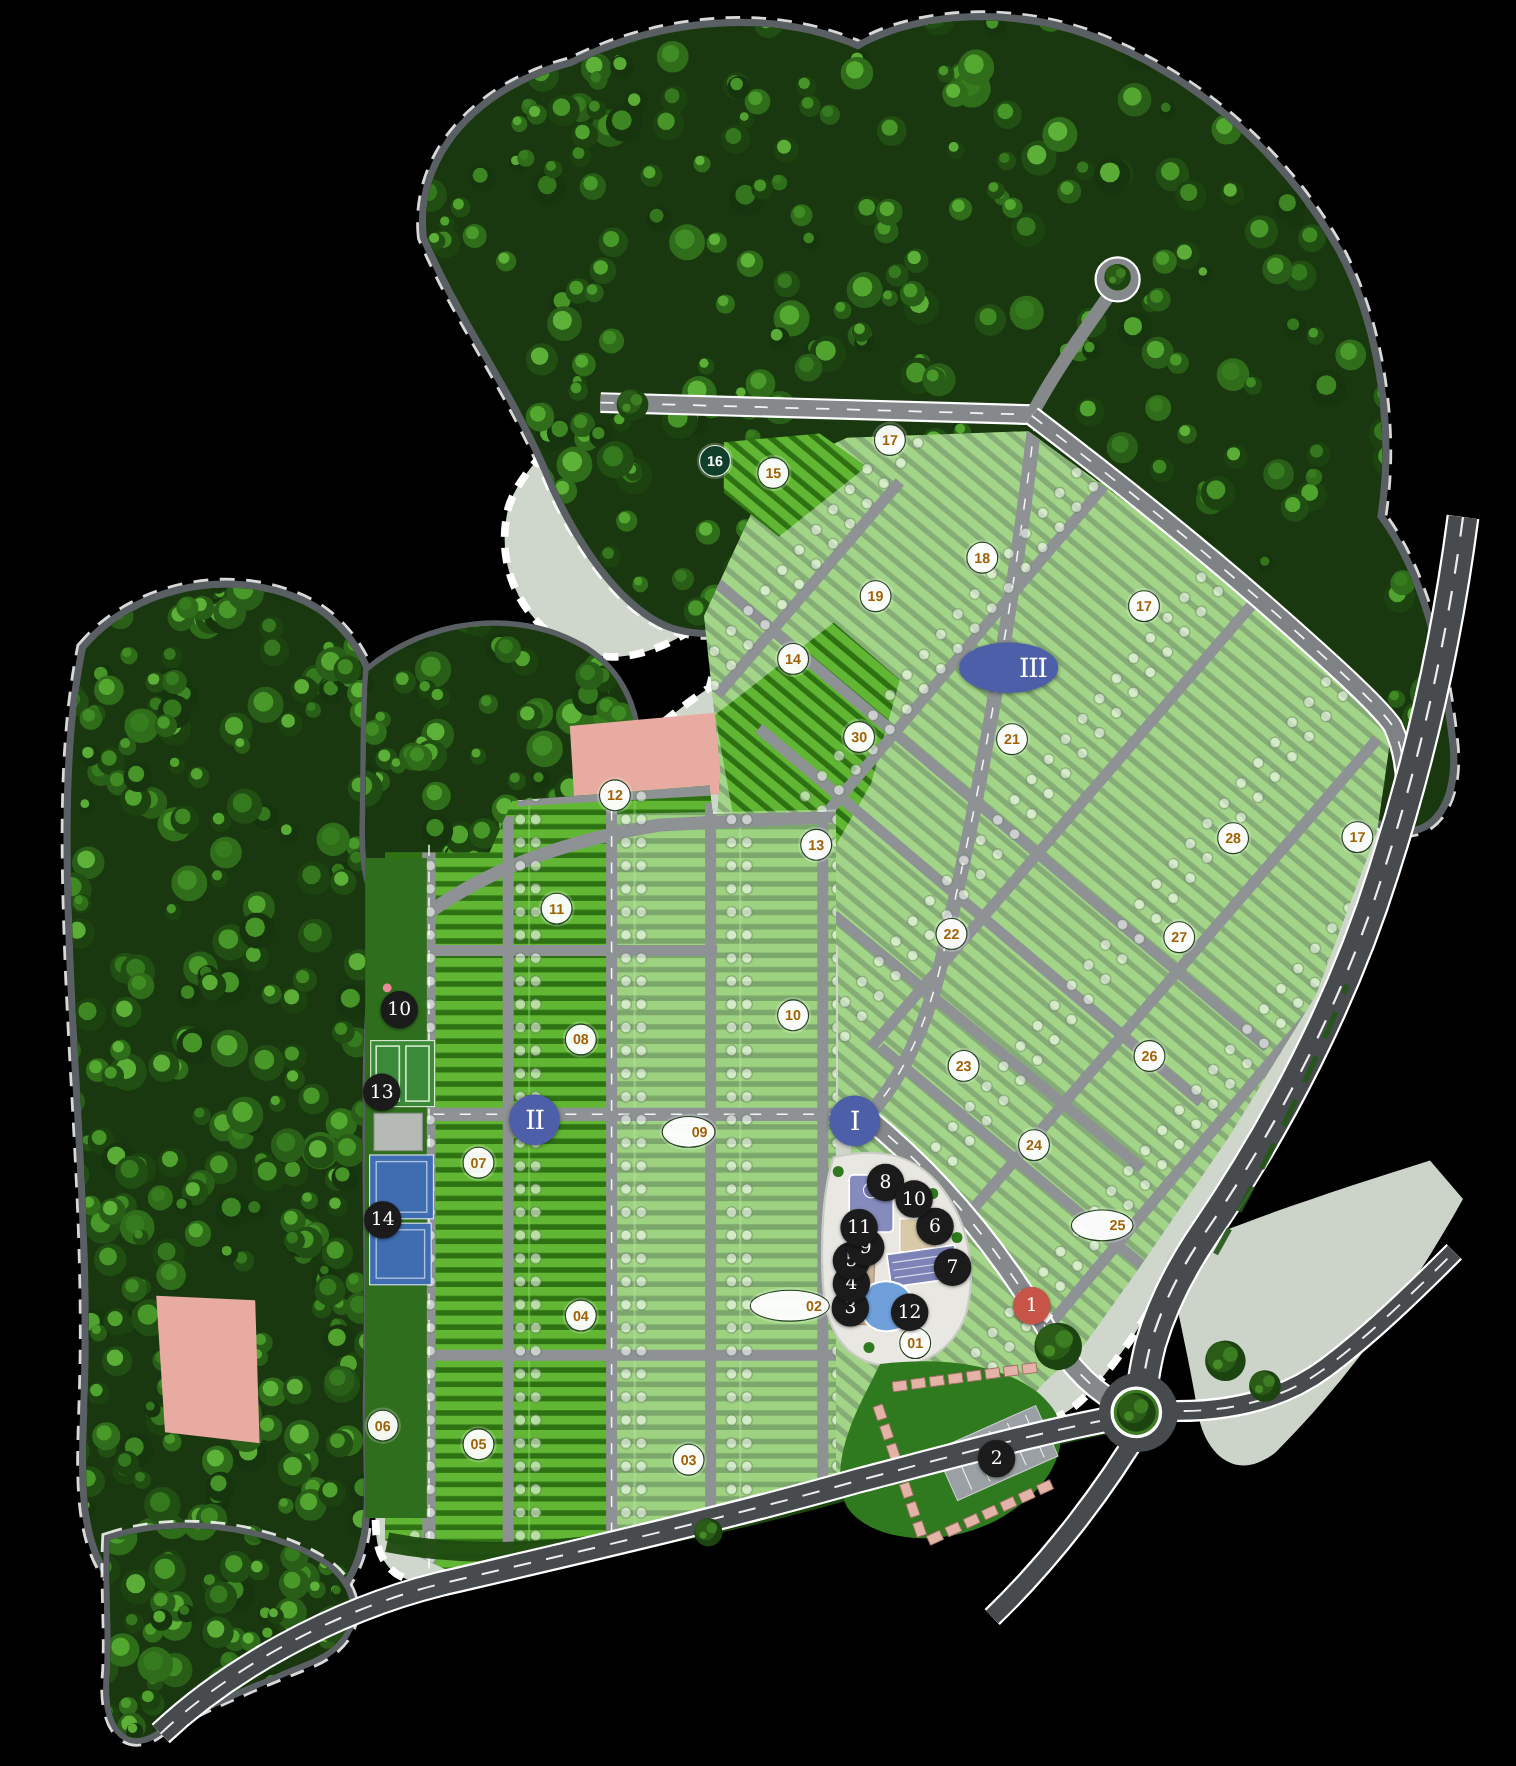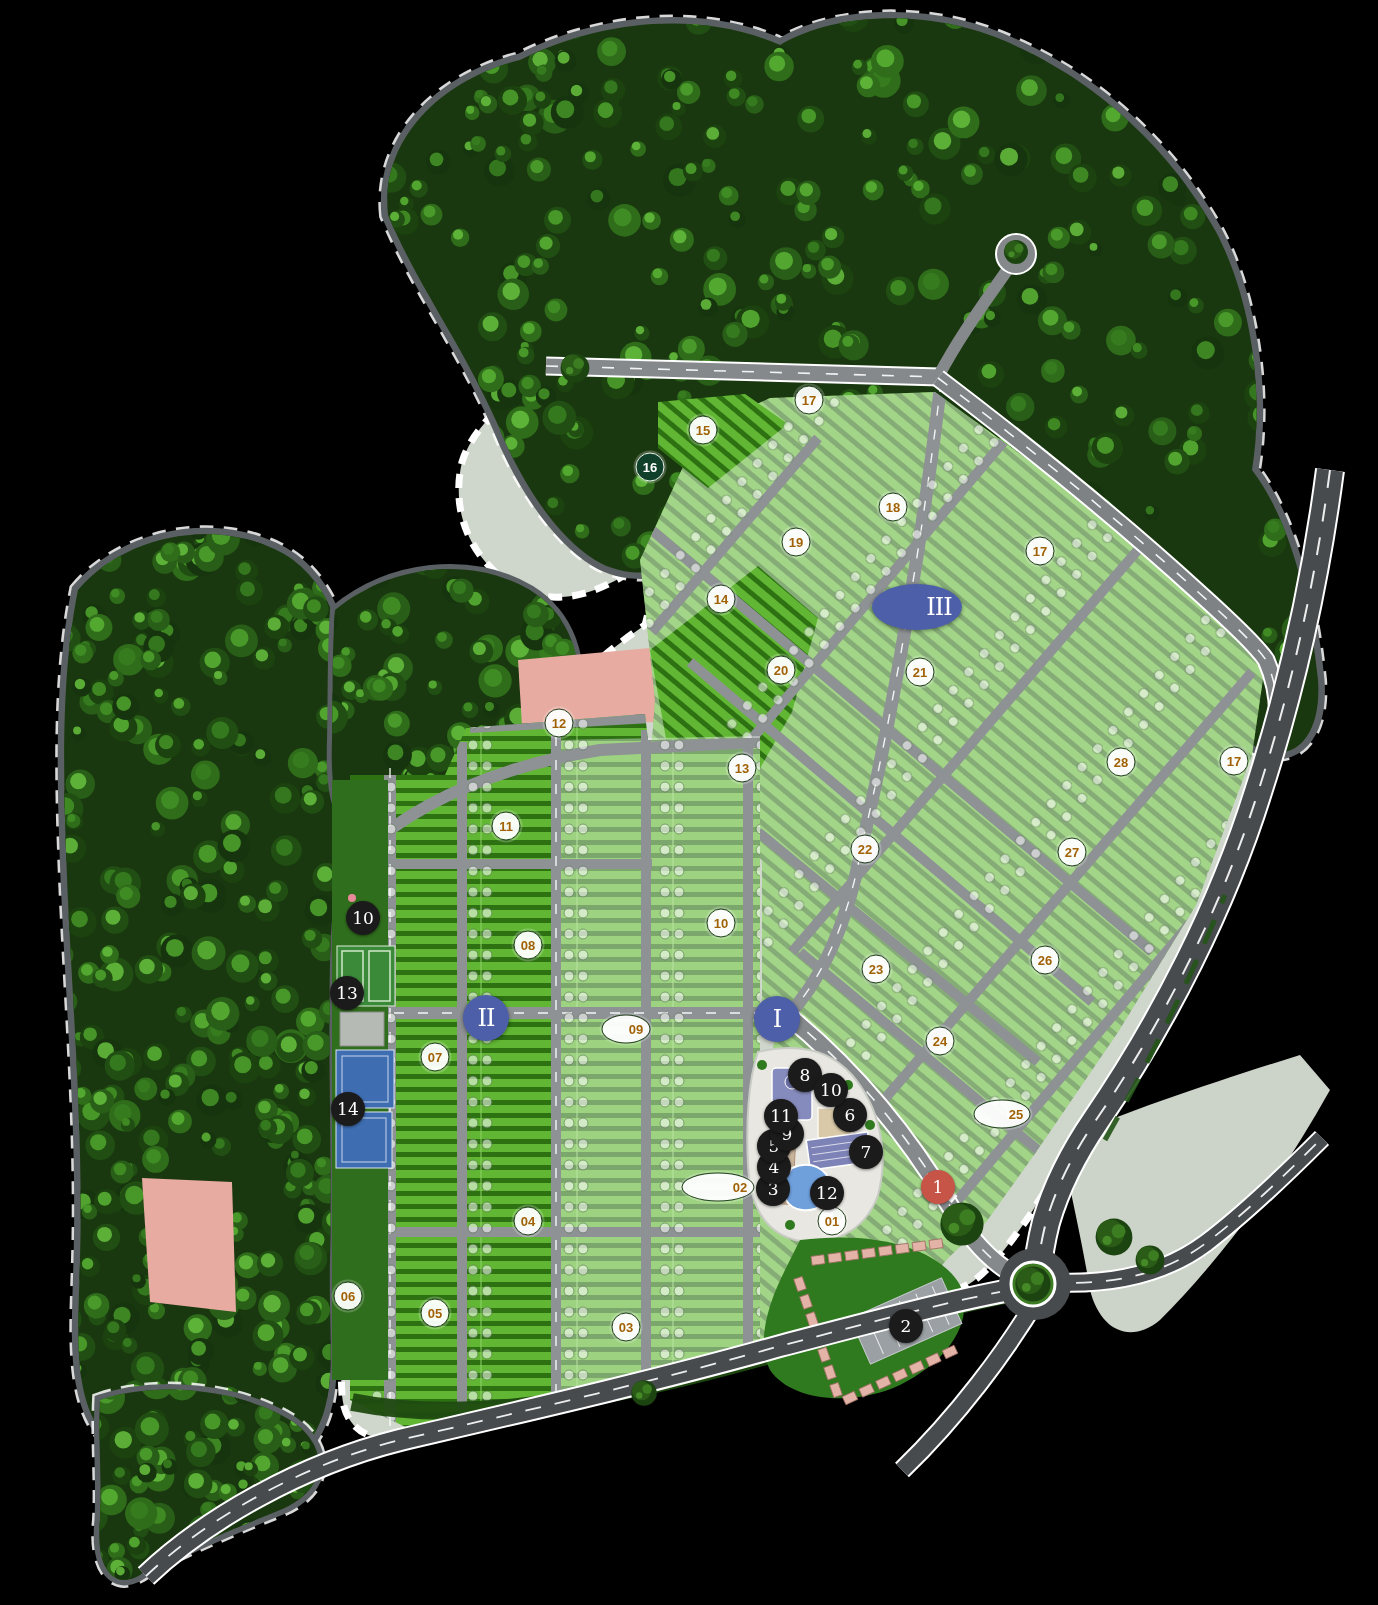--- a/index.html
+++ b/index.html
@@ -2159,39 +2159,39 @@
     <use href="#bigTree" transform="translate(1114 1237) scale(1.15)"></use>
     <use href="#bigTree" transform="translate(1150 1260) scale(0.9)"></use>
     <use href="#bigTree" transform="translate(644 1393) scale(0.8)"></use>
   </g>
 </svg>
 
 <div id="markers">
       <div class="block-marker" style="left: 60.38%; top: 76.07%;">01</div>
       <div class="block-marker" style="left: 52.1%; top: 73.96%; padding-left: 44px;">02</div>
       <div class="block-marker" style="left: 45.43%; top: 82.68%;">03</div>
-      <div class="block-marker" style="left: 38.32%; top: 74.52%; margin-top: 25px;">04</div>
+      <div class="block-marker" style="left: 38.32%; top: 74.52%;">04</div>
       <div class="block-marker" style="left: 31.57%; top: 81.81%;">05</div>
       <div class="block-marker" style="left: 25.25%; top: 80.75%;">06</div>
       <div class="block-marker" style="left: 31.57%; top: 65.86%;">07</div>
       <div class="block-marker" style="left: 38.32%; top: 58.88%;">08</div>
       <div class="block-marker" style="left: 45.43%; top: 64.11%; padding-left: 20px;">09</div>
       <div class="block-marker" style="left: 52.32%; top: 57.51%;">10</div>
       <div class="block-marker" style="left: 36.72%; top: 51.46%;">11</div>
       <div class="block-marker" style="left: 40.57%; top: 45.05%;">12</div>
       <div class="block-marker" style="left: 53.85%; top: 47.85%;">13</div>
       <div class="block-marker" style="left: 52.32%; top: 37.32%;">14</div>
       <div class="block-marker" style="left: 51.02%; top: 26.79%;">15</div>
-      <div class="block-marker dark" style="left: 47.17%; top: 26.1%; margin-top: 48px;">16</div>
+      <div class="block-marker dark" style="left: 47.17%; top: 26.1%;">16</div>
       <div class="block-marker" style="left: 58.71%; top: 24.92%;">17</div>
       <div class="block-marker" style="left: 75.47%; top: 34.33%;">17</div>
       <div class="block-marker" style="left: 89.55%; top: 47.41%;">17</div>
       <div class="block-marker" style="left: 64.8%; top: 31.59%;">18</div>
       <div class="block-marker" style="left: 57.76%; top: 33.77%;">19</div>
-      <div class="block-marker" style="left: 56.68%; top: 41.74%;">20</div>
+      <div class="block-marker" style="left: 56.68%; top: 41.74%;">30</div>
       <div class="block-marker" style="left: 66.76%; top: 41.87%;">21</div>
       <div class="block-marker" style="left: 62.77%; top: 52.9%;">22</div>
       <div class="block-marker" style="left: 63.57%; top: 60.37%;">23</div>
       <div class="block-marker" style="left: 68.21%; top: 64.86%;">24</div>
       <div class="block-marker" style="left: 72.71%; top: 69.41%; padding-left: 28px;">25</div>
       <div class="block-marker" style="left: 75.83%; top: 59.81%;">26</div>
       <div class="block-marker" style="left: 77.79%; top: 53.08%;">27</div>
       <div class="block-marker" style="left: 81.35%; top: 47.48%;">28</div>
       <div class="phase-marker" style="left: 56.39%; top: 63.49%;">I</div>
       <div class="phase-marker" style="left: 35.27%; top: 63.43%;">II</div>

